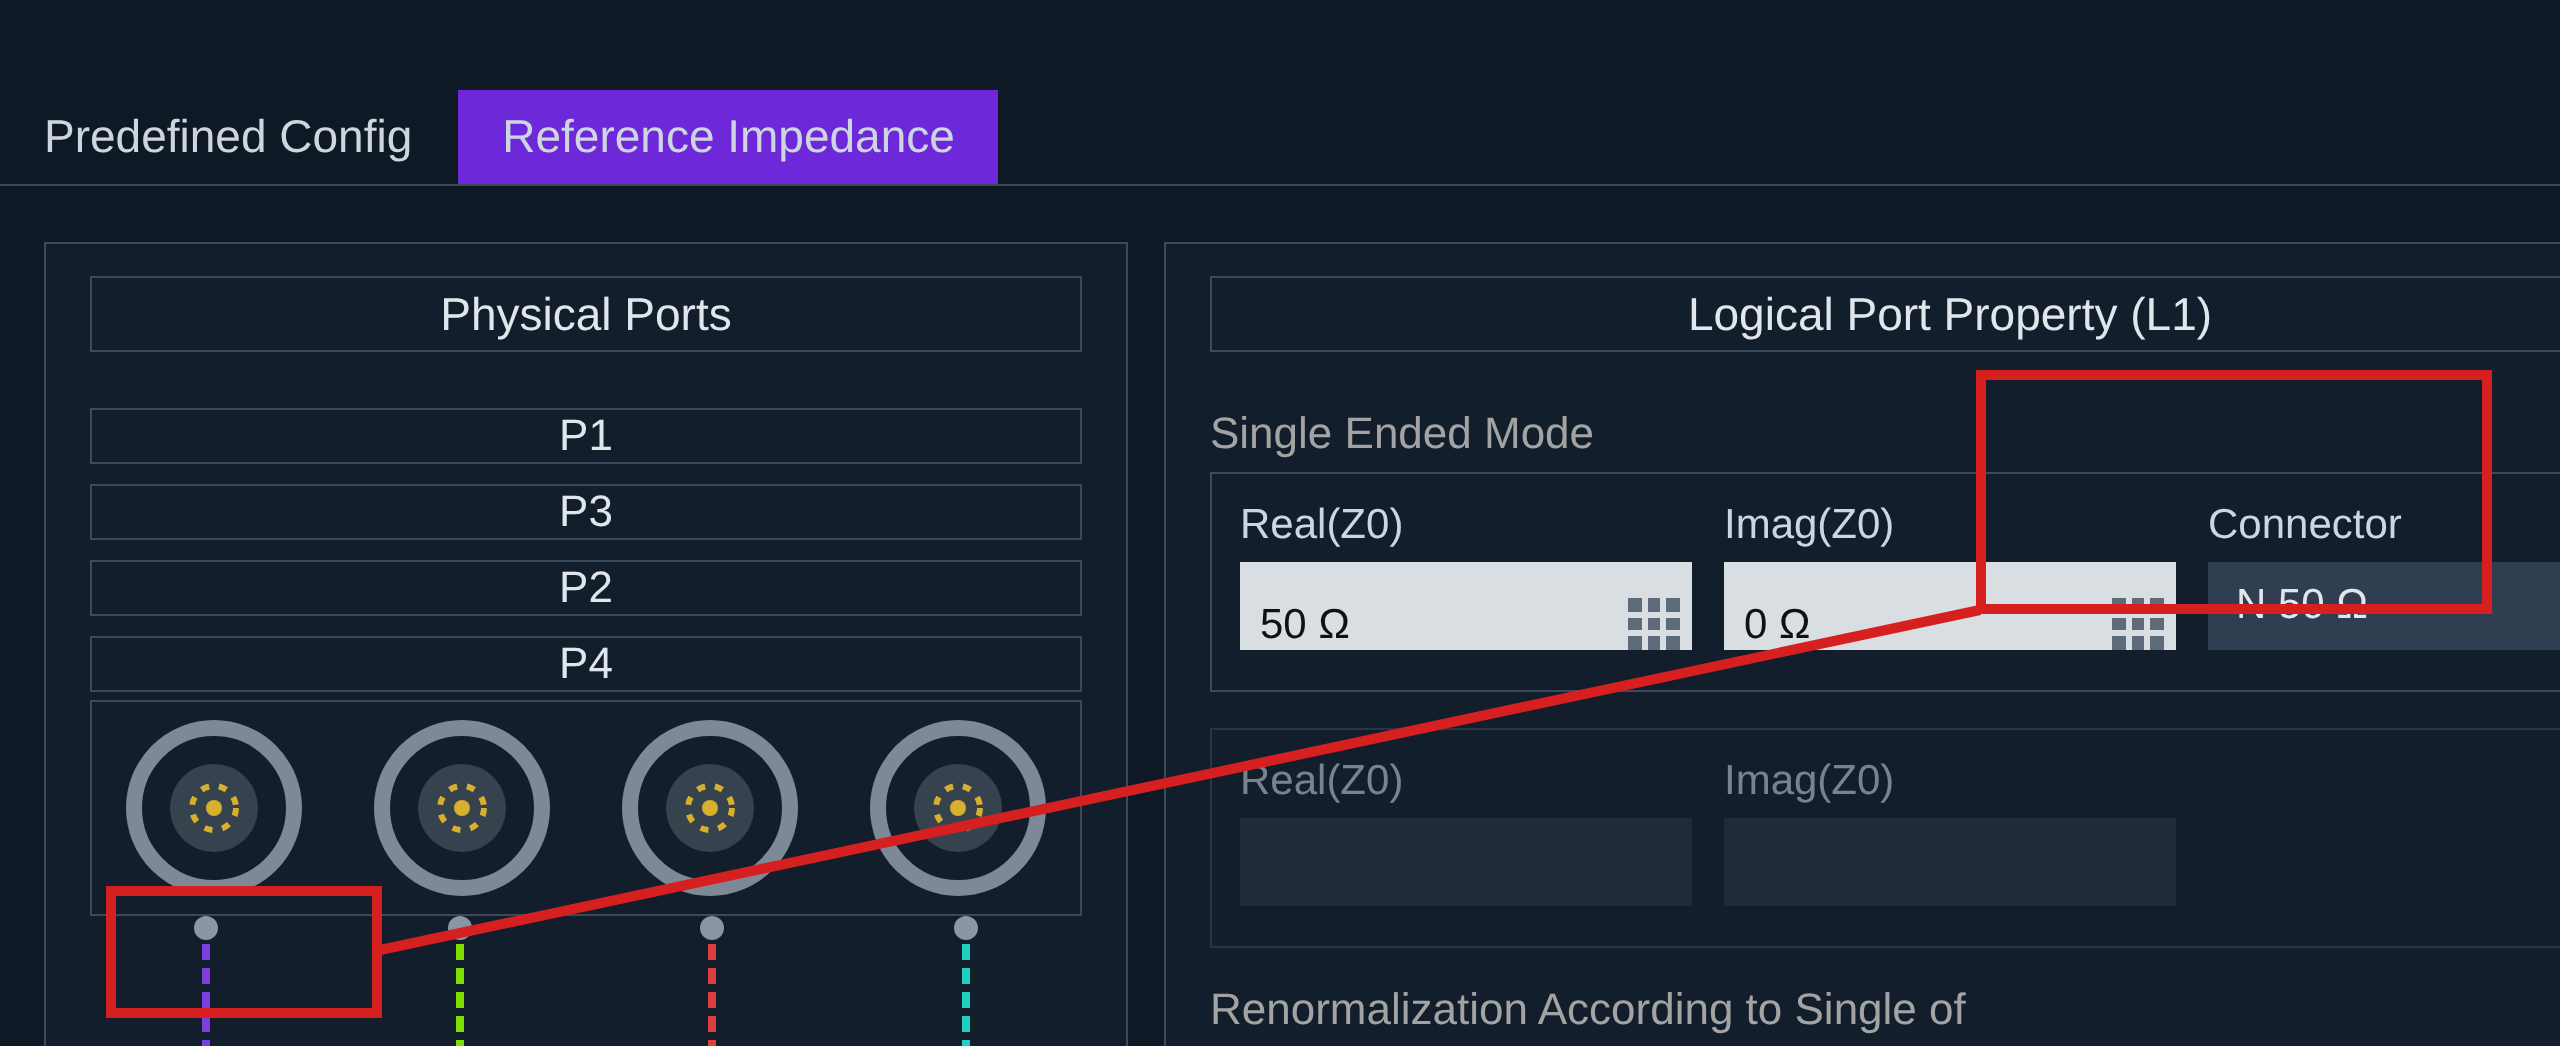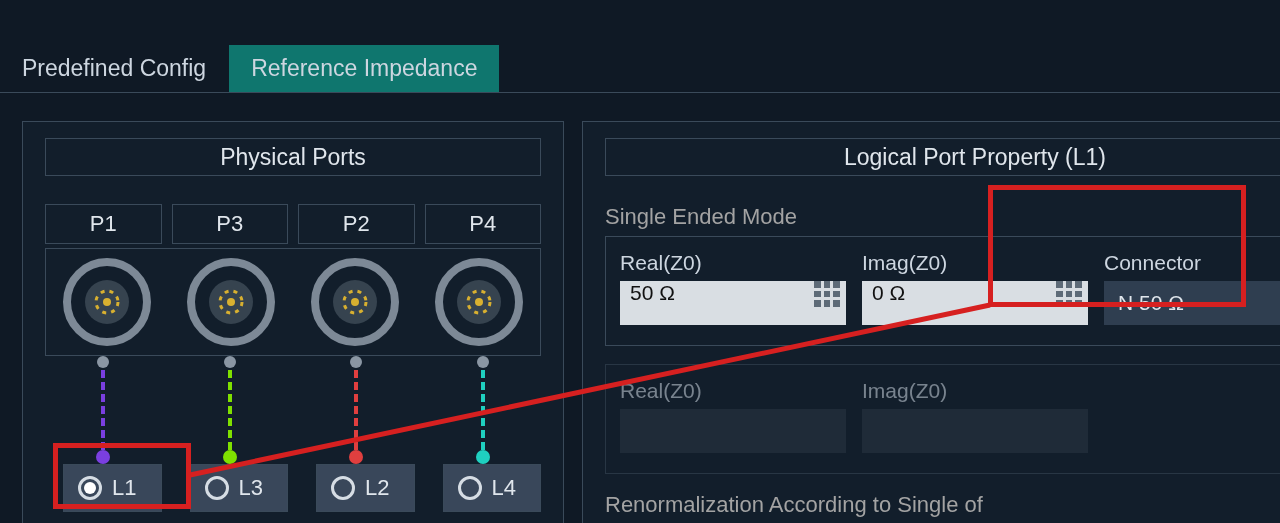--- a/index.html
+++ b/index.html
@@ -20,21 +20,21 @@
   .tab {
     padding: 10px 22px;
     border-right: 1px solid #0f1925;
     color: #cdd6e0;
     font-size: 23px;
     display: flex;
     align-items: center;
     cursor: pointer;
   }
   .tab.active {
-    background: #0f766e;
+    background: #6d28d9;
   }
   .content {
     display: flex;
     gap: 18px;
     padding: 28px 18px 0 22px;
   }
   .panel {
     border: 1px solid #3a4a5a;
     background: #121e2b;
     padding: 16px 22px 20px 22px;
@@ -49,20 +49,21 @@
     align-items: center;
     justify-content: center;
     font-size: 23px;
     color: #e0e6ec;
     margin-bottom: 28px;
   }
   .ports-row {
     display: flex;
     gap: 10px;
     margin-bottom: 4px;
+    flex-direction: column;
   }
   .port-label {
     flex: 1;
     border: 1px solid #3a4a5a;
     height: 40px;
     display: flex;
     align-items: center;
     justify-content: center;
     font-size: 22px;
     color: #e0e6ec;
@@ -144,21 +145,21 @@
   .field-group.dimmed { opacity: 0.55; }
   .field {
     flex: 1;
     display: flex;
     flex-direction: column;
     gap: 6px;
   }
   .field-label { font-size: 21px; color: #cdd6e0; }
   .input-wrap {
     display: flex;
-    align-items: flex-start;
+    align-items: flex-end;
     background: #d9dee3;
     height: 44px;
     padding: 0 6px 0 10px;
     color: #111;
     font-size: 21px;
     gap: 6px;
   }
   .input-wrap.dark { background: #2a3644; color: #9aa3ad; }
   .input-text { flex: 1; }
   .keypad-icon {

